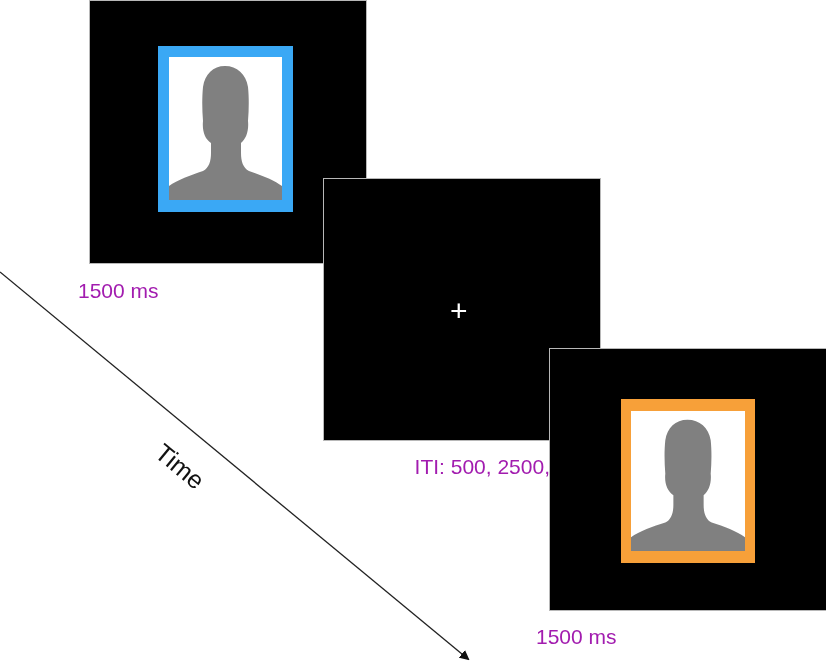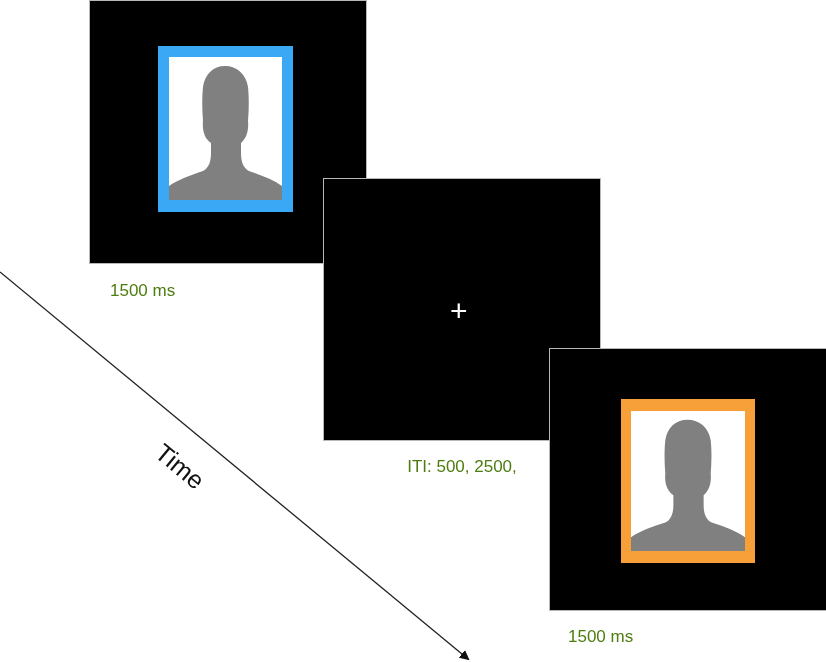--- a/index.html
+++ b/index.html
@@ -1,22 +1,22 @@
 <!DOCTYPE html>
 <html><head>
   <meta charset="utf-8">
   <style>
     html, body { margin: 0; padding: 0; background: #ffffff; }
     body { width: 826px; height: 662px; position: relative; overflow: hidden; font-family: "Liberation Sans", sans-serif; }
     .panel { position: absolute; background: #000000; box-sizing: border-box; border: 1px solid #b8b8b8; }
     .frame { position: absolute; box-sizing: border-box; }
     .photo { position: absolute; background: #ffffff; overflow: hidden; }
     .photo svg { position: absolute; left: 0; top: 0; width: 100%; height: 100%; }
-    .label { position: absolute; color: #4d7c0f; font-size: 17px; line-height: 29px; white-space: nowrap; margin-left: 32px; }
-    .iti { text-align: center; }
+    .label { position: absolute; color: #a21caf; font-size: 21px; line-height: 29px; white-space: nowrap; }
+    .iti { text-align: right; }
     .fixation { position: absolute; color: #ffffff; font-size: 30px; line-height: 30px; }
     .arrow { position: absolute; left: 0; top: 0; width: 826px; height: 662px; pointer-events: none; }
     .time-label { position: absolute; font-size: 25px; color: #111111; transform-origin: left top; }
   </style>
 </head>
 <body>
 
 <svg class="arrow" viewBox="0 0 826 662">
   <defs>
     <marker id="ah" markerWidth="10" markerHeight="10" refX="8" refY="5" orient="auto" markerUnits="userSpaceOnUse">

